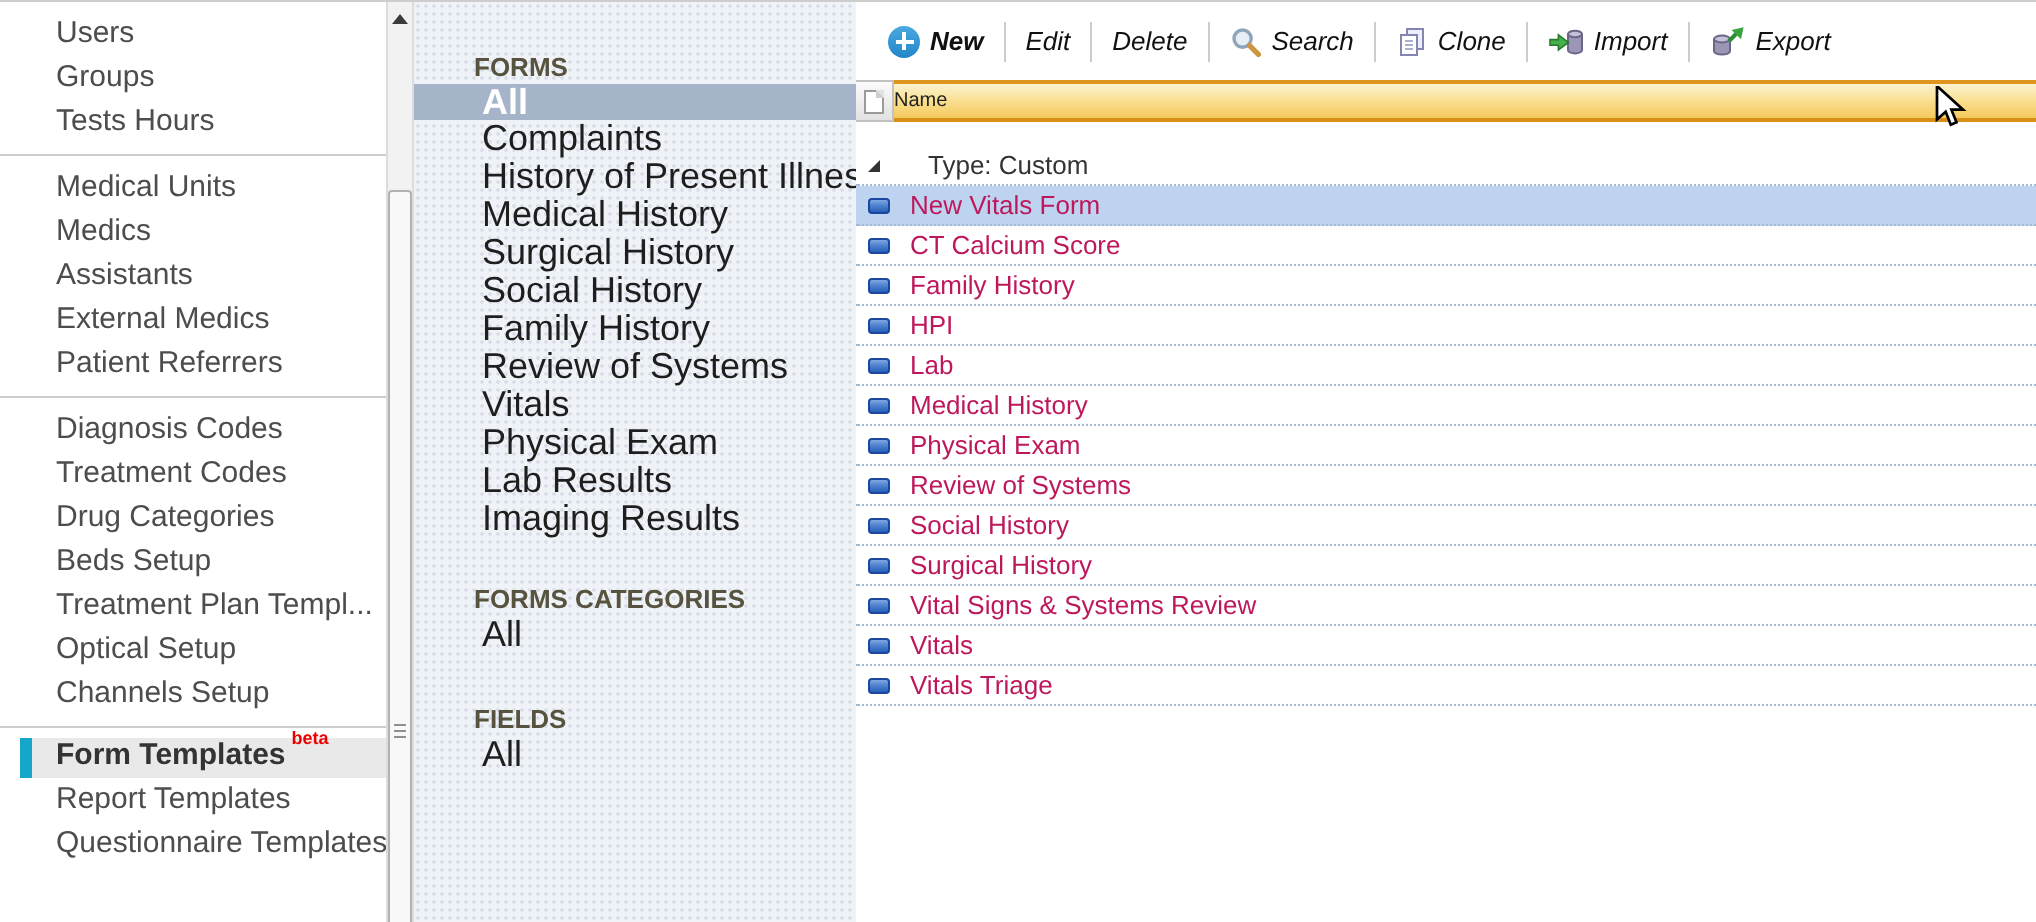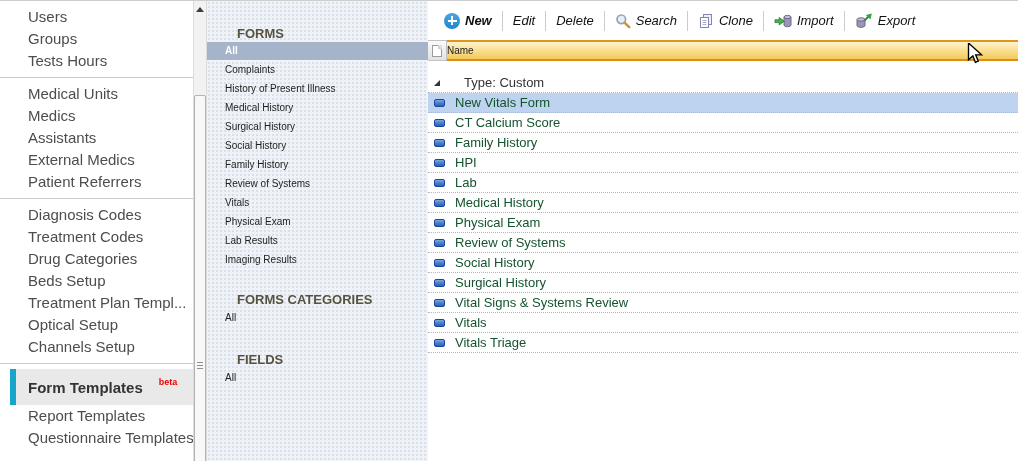--- a/index.html
+++ b/index.html
@@ -6,46 +6,46 @@
   html,body { background:#fff; }
   body { font-family:"Liberation Sans","DejaVu Sans",sans-serif; }
   .app { position:relative; width:1018px; height:461px; overflow:hidden; display:flex;
          border-top:1px solid #cdcdcd; background:#fff; }
 
   
   .sidebar { width:193px; height:100%; background:#fff; padding-top:5px; overflow:hidden; }
   .side-item { line-height:22px; font-size:15px; color:#4d4d4d; padding-left:28px;
                white-space:nowrap; cursor:pointer; }
   .side-div { border-top:1px solid #ccc; margin:5px 0; }
-  .side-active { margin-left:10px; height:36px; display:flex; align-items:center;
+  .side-active { margin-left:10px; height:20px; display:flex; align-items:flex-start;
                  background:#e9e9e9; cursor:pointer; }
   .side-active .bar { width:6px; height:100%; background:#16a6c9; }
   .side-active .lbl { font-size:15px; font-weight:bold; color:#333; padding-left:12px; }
   .side-active .beta { font-size:9px; font-weight:bold; color:#ee0000; vertical-align:super;
-                       margin-left:16px; position:relative; top:-5px; }
+                       margin-left:3px; position:relative; top:-5px; }
 
   
   .sb { position:relative; width:14px; height:100%; background:#f2f2f2;
         border-left:1px solid #dcdcdc; border-right:1px solid #dcdcdc; }
   .sb-up { position:absolute; top:0; left:0; right:0; height:16px; display:flex;
            align-items:center; justify-content:center; cursor:pointer; }
   .sb-up .tri { width:0; height:0; border-left:4px solid transparent;
                 border-right:4px solid transparent; border-bottom:5px solid #3c3c3c; }
   .sb-thumb { position:absolute; top:94px; bottom:-2px; left:0px; right:0px;
               background:#f8f8f8; border:1px solid #b2b2b2; border-radius:2px 2px 0 0; cursor:pointer; }
   .sb-grip { position:absolute; top:266px; left:2px; right:2px; }
   .sb-grip div { border-top:1px solid #8f8f8f; margin-bottom:2px; }
 
   
   .forms-panel { width:221px; height:100%; background-color:#eff2f6;
                  background-image:radial-gradient(#d9e0ea 1px, rgba(0,0,0,0) 1px);
                  background-size:4px 4px; padding-top:26px; overflow:hidden; }
   .fp-header { font-size:13px; font-weight:bold; color:#57533f; padding-left:30px;
                line-height:14px; cursor:pointer; white-space:nowrap; }
-  .fp-item { font-size:10px; color:#1e1e1e; line-height:19px; padding-left:18px;
+  .fp-item { font-size:18px; color:#1e1e1e; line-height:19px; padding-left:34px;
              white-space:nowrap; cursor:pointer; }
   .fp-item.sel { background:#a6b4c9; color:#fff; font-weight:bold; line-height:18px;
                  margin-top:1px; }
   .fp-gap1 { height:24px; } .fp-gap2 { height:26px; }
   .fp-list { margin-top:1px; }
 
   
   .main { flex:1; height:100%; background:#fff; overflow:hidden; }
 
   .toolbar { height:39px; display:flex; align-items:center; padding-left:9px; background:#fff;font-style:italic; }
@@ -72,21 +72,21 @@
              border-top:2px solid #e0961e; border-bottom:2px solid #d98e16;
              display:flex; align-items:center; padding-left:0; font-size:10px; color:#222;
              cursor:pointer; }
 
   
   .group-header { margin-top:12px; height:20px; display:flex; align-items:center; gap:24px;
                   padding-left:6px; font-size:13px; color:#333;
                   border-bottom:1px dotted #a3bad1; cursor:pointer; }
   .group-tri { width:0; height:0; border-bottom:6px solid #333; border-left:6px solid transparent; }
   .grid-row { height:20px; display:flex; align-items:center; gap:10px; padding-left:6px;
-              border-bottom:1px dotted #a3bad1; font-size:13px; color:#14532d; cursor:pointer; }
+              border-bottom:1px dotted #a3bad1; font-size:13px; color:#be185d; cursor:pointer; }
   .grid-row.sel { background:#bed3ef; }
   .form-ico { width:11px; height:8px; border:1px solid #17479e; border-radius:2px;
               background:linear-gradient(180deg,#7fa8e2 0%,#4f83cf 45%,#2b5fb6 100%); }
 
   
   .tico { display:inline-block; line-height:0; }
 
   
   .cursor { position:absolute; left:967px; top:42px; pointer-events:none; }
 </style>

